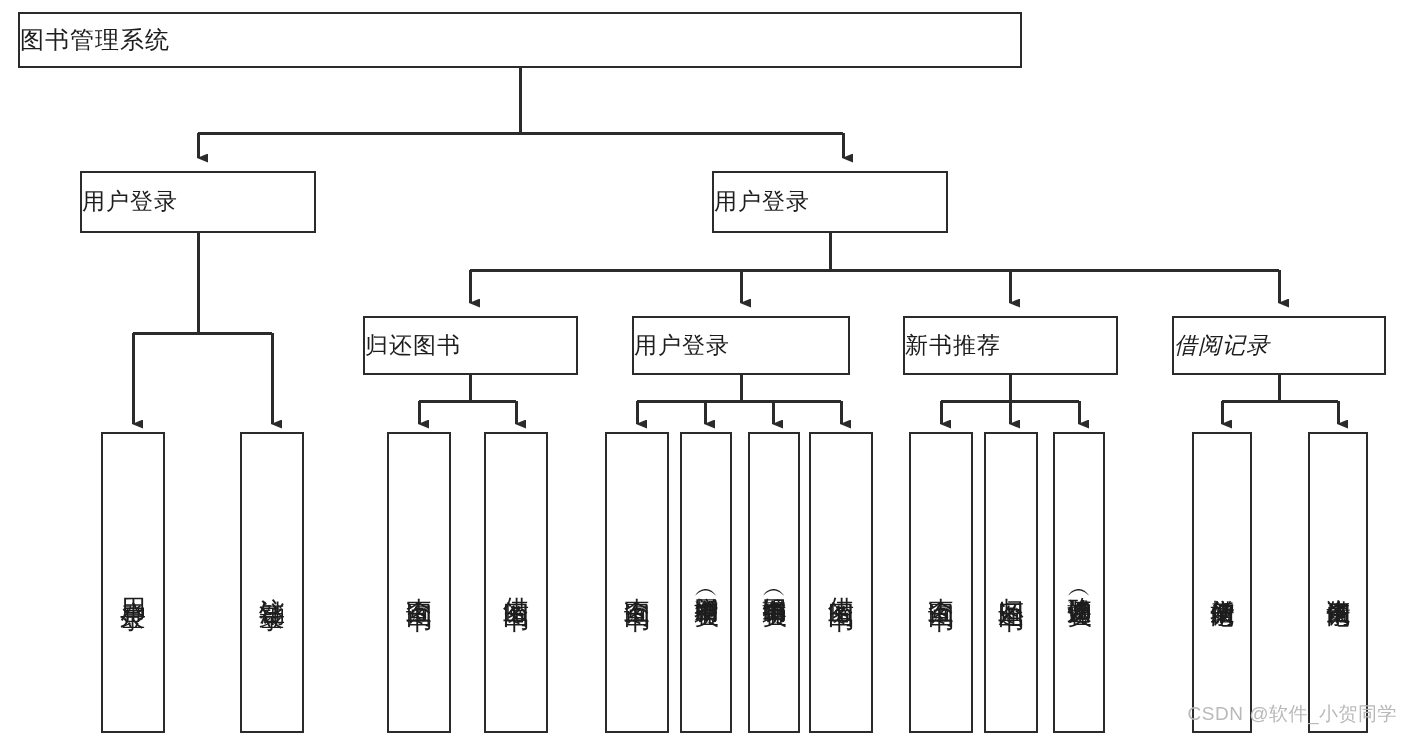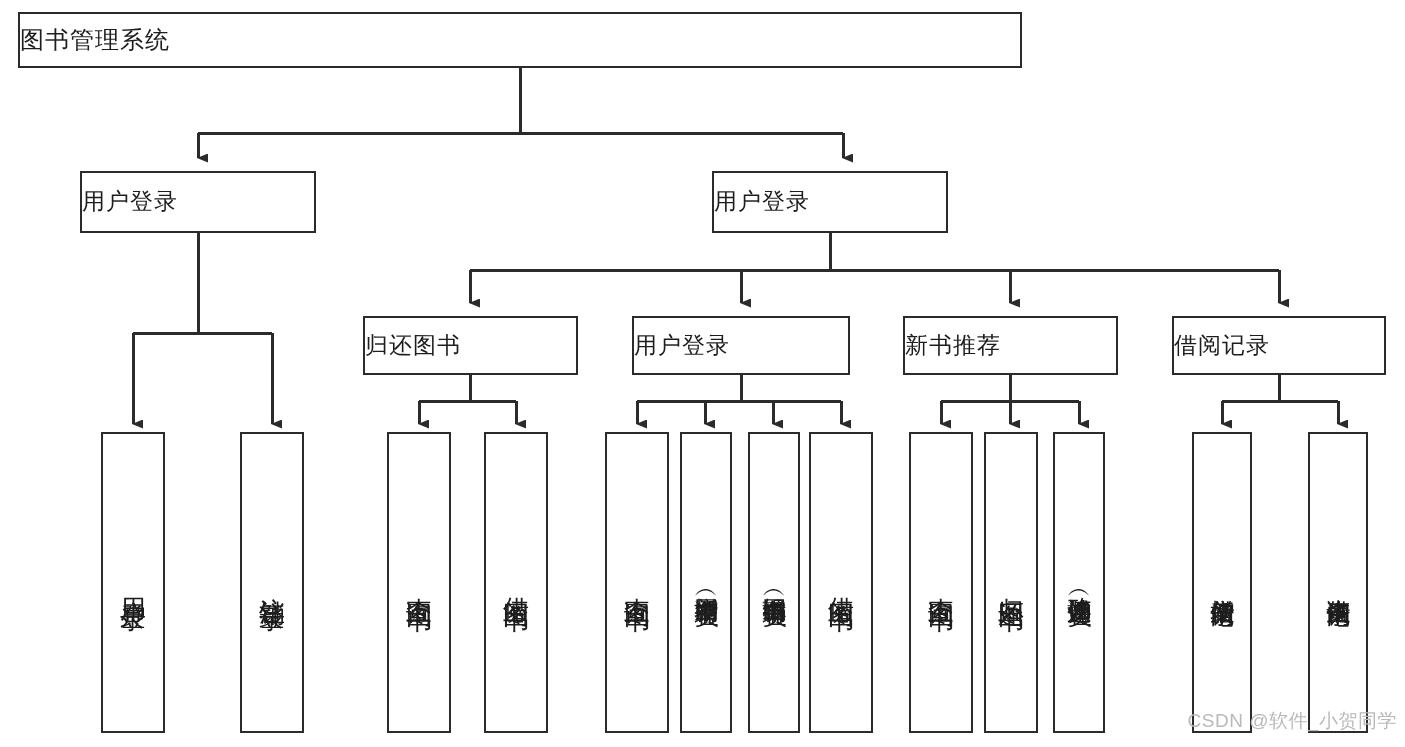--- a/index.html
+++ b/index.html
@@ -64,21 +64,21 @@
     letter-spacing: 3px;
     white-space: nowrap;
   }
   .node.vert.narrow .node-label {
     font-size: 24px;
     letter-spacing: 1px;
   }
   #watermark {
     position: absolute;
     right: 8px;
-    bottom: 13px;
+    bottom: 20px;
     font-size: 19px;
     color: #b9b9b9;
     letter-spacing: 0.5px;
     white-space: nowrap;
     user-select: none;
     margin-left: 9px;
   }
 </style>
 </head>
 <body>
@@ -155,21 +155,21 @@
   </div>
 
   <div class="node horiz" style="left:632px; top:316px; width:218px; height:59px;">
     <span class="node-label">用户登录</span>
   </div>
 
   <div class="node horiz" style="left:903px; top:316px; width:215px; height:59px;">
     <span class="node-label">新书推荐</span>
   </div>
 
-  <div class="node horiz" style="left:1172px; top:316px; width:214px; height:59px;">
+  <div class="node horiz" style="left:1172px; top:316px; width:214px; height:59px;font-style:italic;">
     <span class="node-label">借阅记录</span>
   </div>
 
   <div class="node vert" style="left:101px; top:432px; width:64px; height:301px;">
     <span class="node-label">用户登录</span>
   </div>
 
   <div class="node vert" style="left:240px; top:432px; width:64px; height:301px;">
     <span class="node-label">注销登录</span>
   </div>

